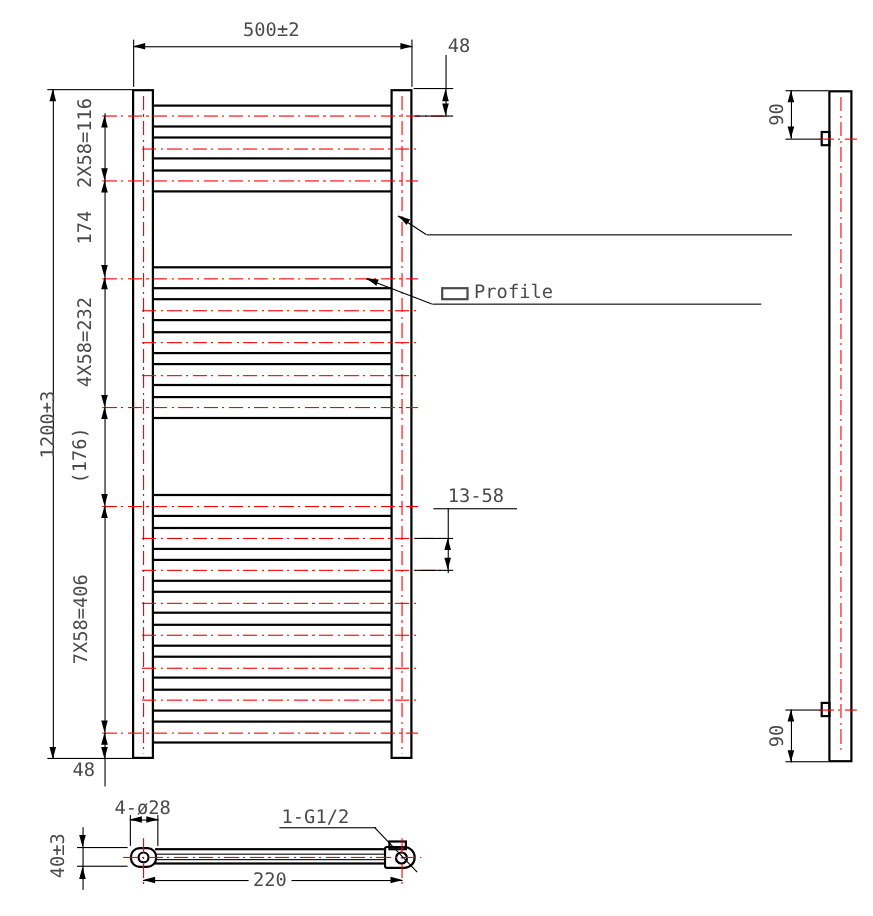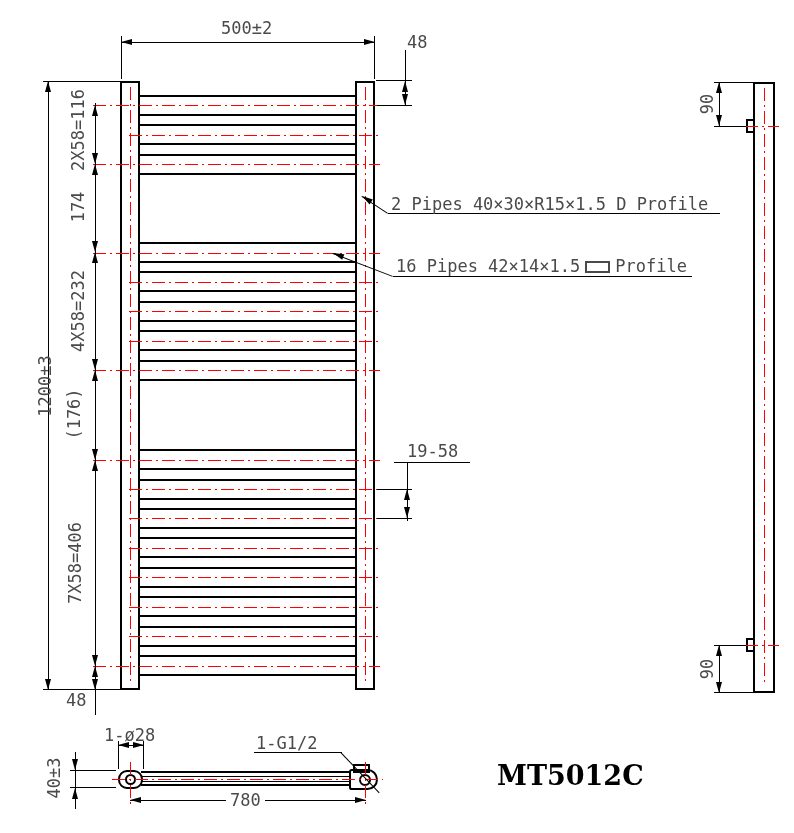--- a/index.html
+++ b/index.html
@@ -117,32 +117,30 @@
   <div class="t rot" style="left:74px;top:414px;">(176)</div>
   <div class="t rot" style="left:75px;top:563px;">7X58=406</div>
   <div class="t" style="left:66px;top:692px;">48</div>
 
   <div class="b" style="left:377px;top:489px;width:35px;height:1px;"></div>
   <div class="b" style="left:377px;top:518px;width:35px;height:1px;"></div>
   <div class="b" style="left:394px;top:462px;width:76px;height:1px;"></div>
   <div class="b" style="left:407px;top:462px;width:1px;height:59px;"></div>
   <div class="ah" style="left:407px;top:486px;transform:rotate(90deg);"></div>
   <div class="ah" style="left:407px;top:515px;transform:rotate(-90deg);"></div>
-  <div class="t" style="left:407px;top:443px;">19-58</div>
+  <div class="t" style="left:407px;top:443px;">13-58</div>
 
   <div class="lead" style="left:362px;top:196px;width:31px;transform:rotate(33.2deg);"></div>
   <div class="ah" style="left:362px;top:193px;transform:rotate(33deg);"></div>
   <div class="b" style="left:388px;top:213px;width:332px;height:1px;"></div>
-  <div class="t" style="left:391px;top:196px;">2 Pipes 40×30×R15×1.5 D Profile</div>
 
   <div class="lead" style="left:333px;top:253px;width:64px;transform:rotate(21deg);"></div>
   <div class="ah" style="left:333px;top:250px;transform:rotate(21deg);"></div>
   <div class="b" style="left:393px;top:276px;width:299px;height:1px;"></div>
   <div class="t note" style="left:396px;top:258px;">
-    <span>16 Pipes 42×14×1.5</span>
     <span class="flaticon"></span>
     <span>Profile</span>
   </div>
 
   <div class="rect" style="left:753px;top:82px;width:18px;height:607px;"></div>
   <div class="redv" style="left:764px;top:88px;height:597px;"></div>
   <div class="rect" style="left:746px;top:119px;width:5px;height:10px;"></div>
   <div class="rect" style="left:746px;top:638px;width:5px;height:10px;"></div>
   <div class="redh" style="left:745px;top:126px;width:34px;"></div>
   <div class="redh" style="left:745px;top:645px;width:34px;"></div>
@@ -172,33 +170,32 @@
   <div class="circ" style="left:359px;top:774px;width:8px;height:8px;"></div>
   <div class="redh" style="left:112px;top:779px;width:271px;"></div>
   <div class="redv" style="left:130px;top:762px;height:44px;"></div>
   <div class="redv" style="left:365px;top:762px;height:44px;"></div>
 
   <div class="b" style="left:118px;top:741px;width:1px;height:28px;"></div>
   <div class="b" style="left:143px;top:741px;width:1px;height:28px;"></div>
   <div class="b" style="left:118px;top:745px;width:26px;height:1px;"></div>
   <div class="ah" style="left:118px;top:742px;"></div>
   <div class="ah" style="left:144px;top:742px;transform:rotate(180deg);"></div>
-  <div class="t" style="left:104px;top:727px;">1-ø28</div>
+  <div class="t" style="left:104px;top:727px;">4-ø28</div>
 
   <div class="t" style="left:256px;top:735px;">1-G1/2</div>
   <div class="b" style="left:254px;top:752px;width:88px;height:1px;"></div>
   <div class="lead" style="left:341px;top:752px;width:56px;transform:rotate(46.4deg);"></div>
 
   <div class="b" style="left:70px;top:770px;width:46px;height:1px;"></div>
   <div class="b" style="left:70px;top:787px;width:46px;height:1px;"></div>
   <div class="b" style="left:75px;top:752px;width:1px;height:57px;"></div>
   <div class="ah" style="left:75px;top:767px;transform:rotate(-90deg);"></div>
   <div class="ah" style="left:75px;top:785px;transform:rotate(90deg);"></div>
   <div class="t rot" style="left:54px;top:778px;">40±3</div>
 
   <div class="b" style="left:130px;top:800px;width:236px;height:1px;"></div>
   <div class="ah" style="left:130px;top:797px;"></div>
   <div class="ah" style="left:366px;top:797px;transform:rotate(180deg);"></div>
-  <div class="t" style="left:226px;top:792px;background:#fff;padding:0 4px;">780</div>
-
-  <div class="model" style="left:497px;top:762px;">MT5012C</div>
+  <div class="t" style="left:226px;top:792px;background:#fff;padding:0 4px;">220</div>
+
 
 </div>
 
 </body></html>

